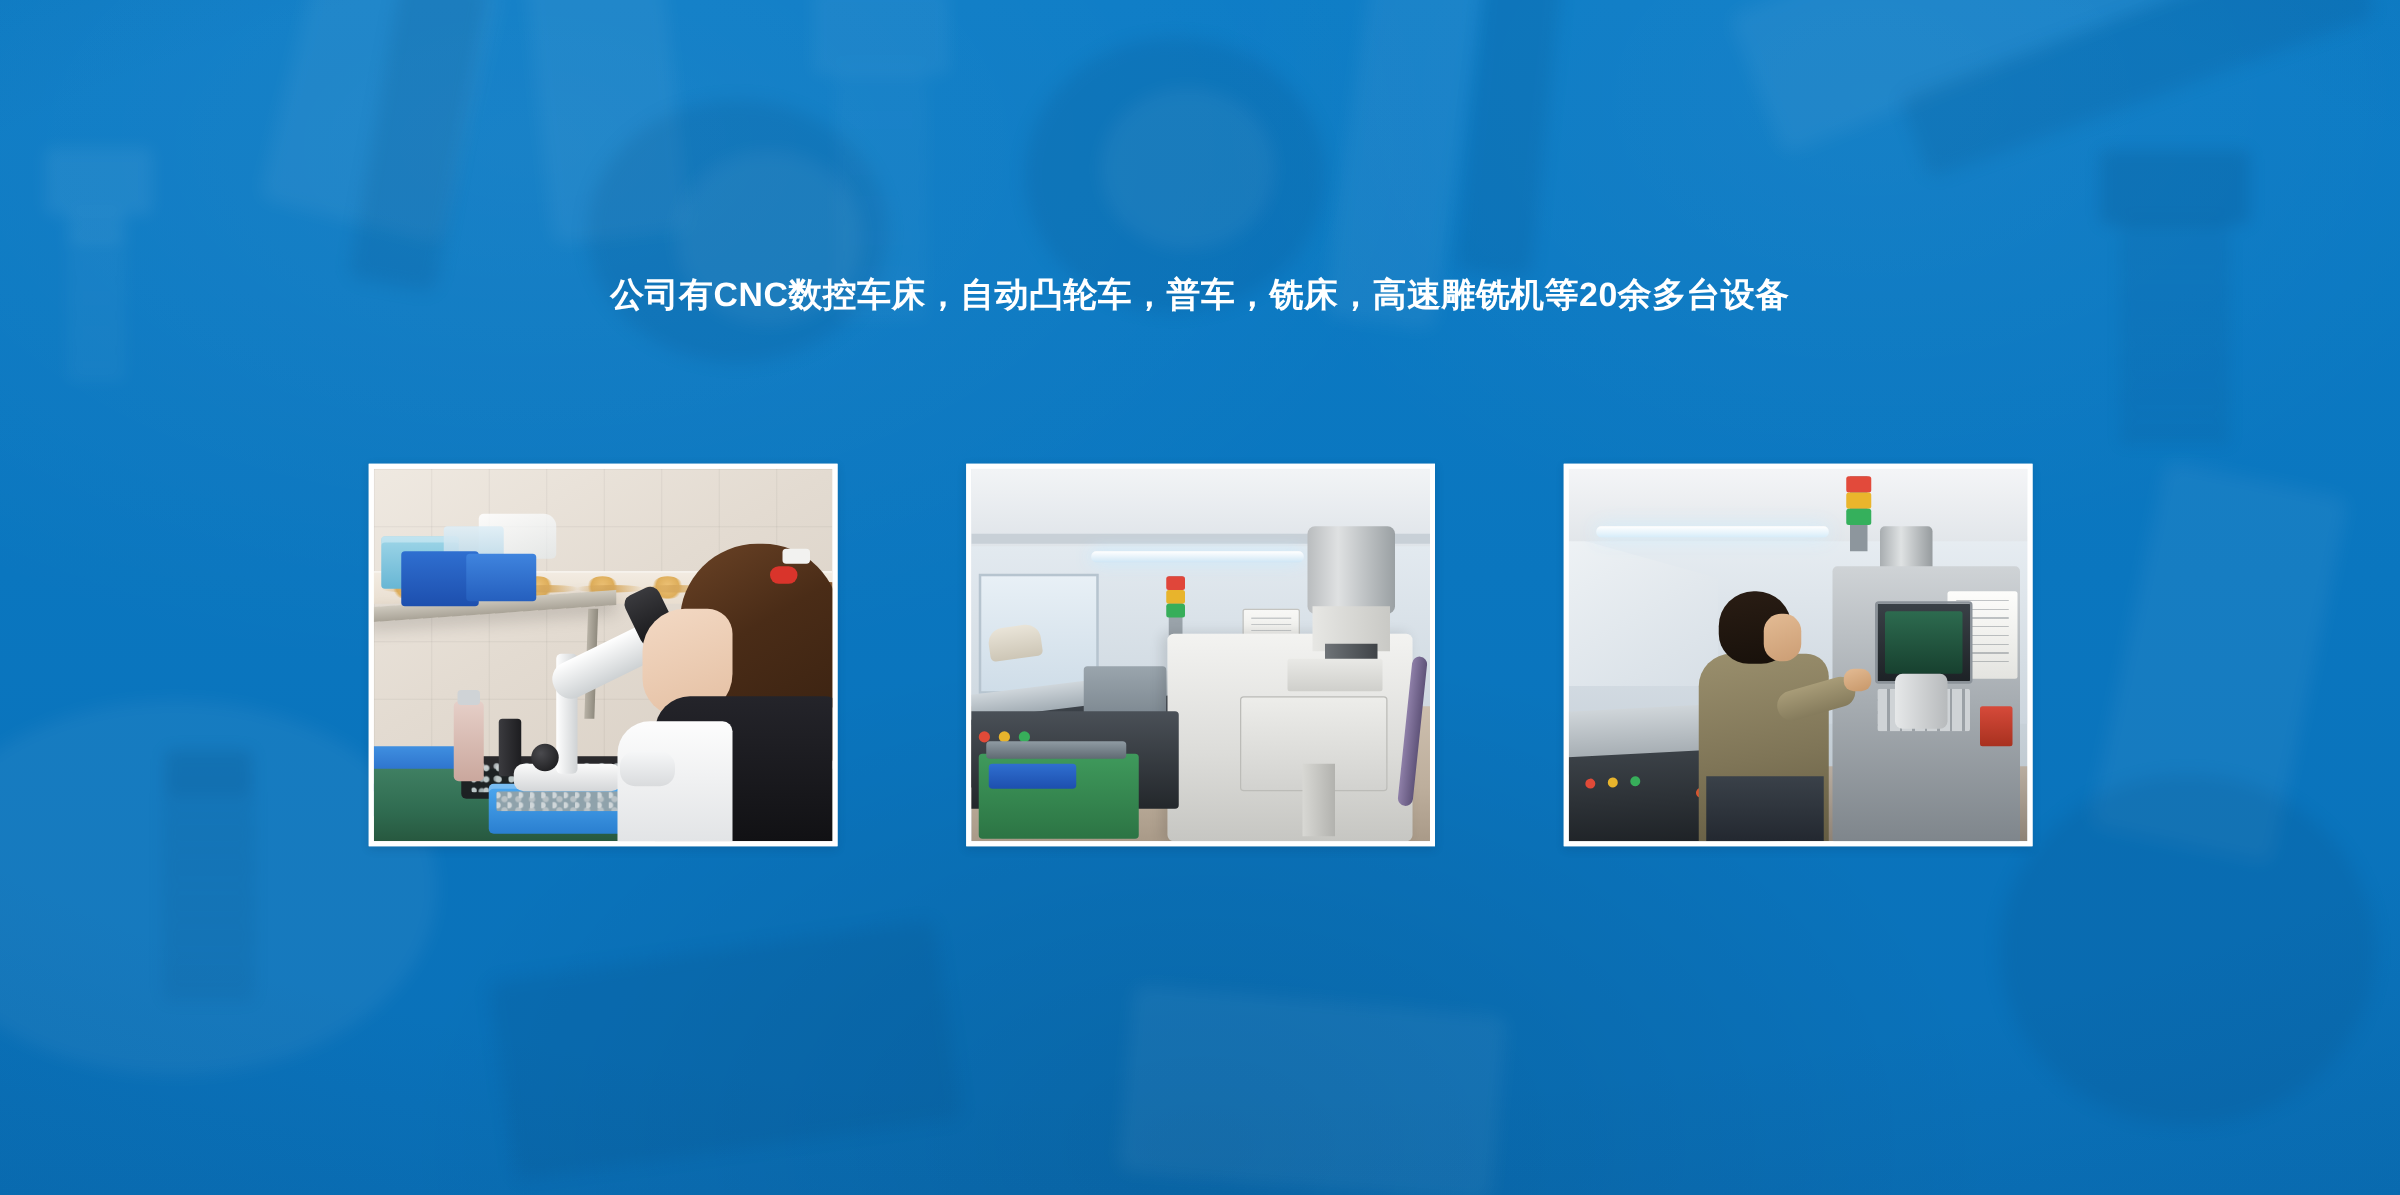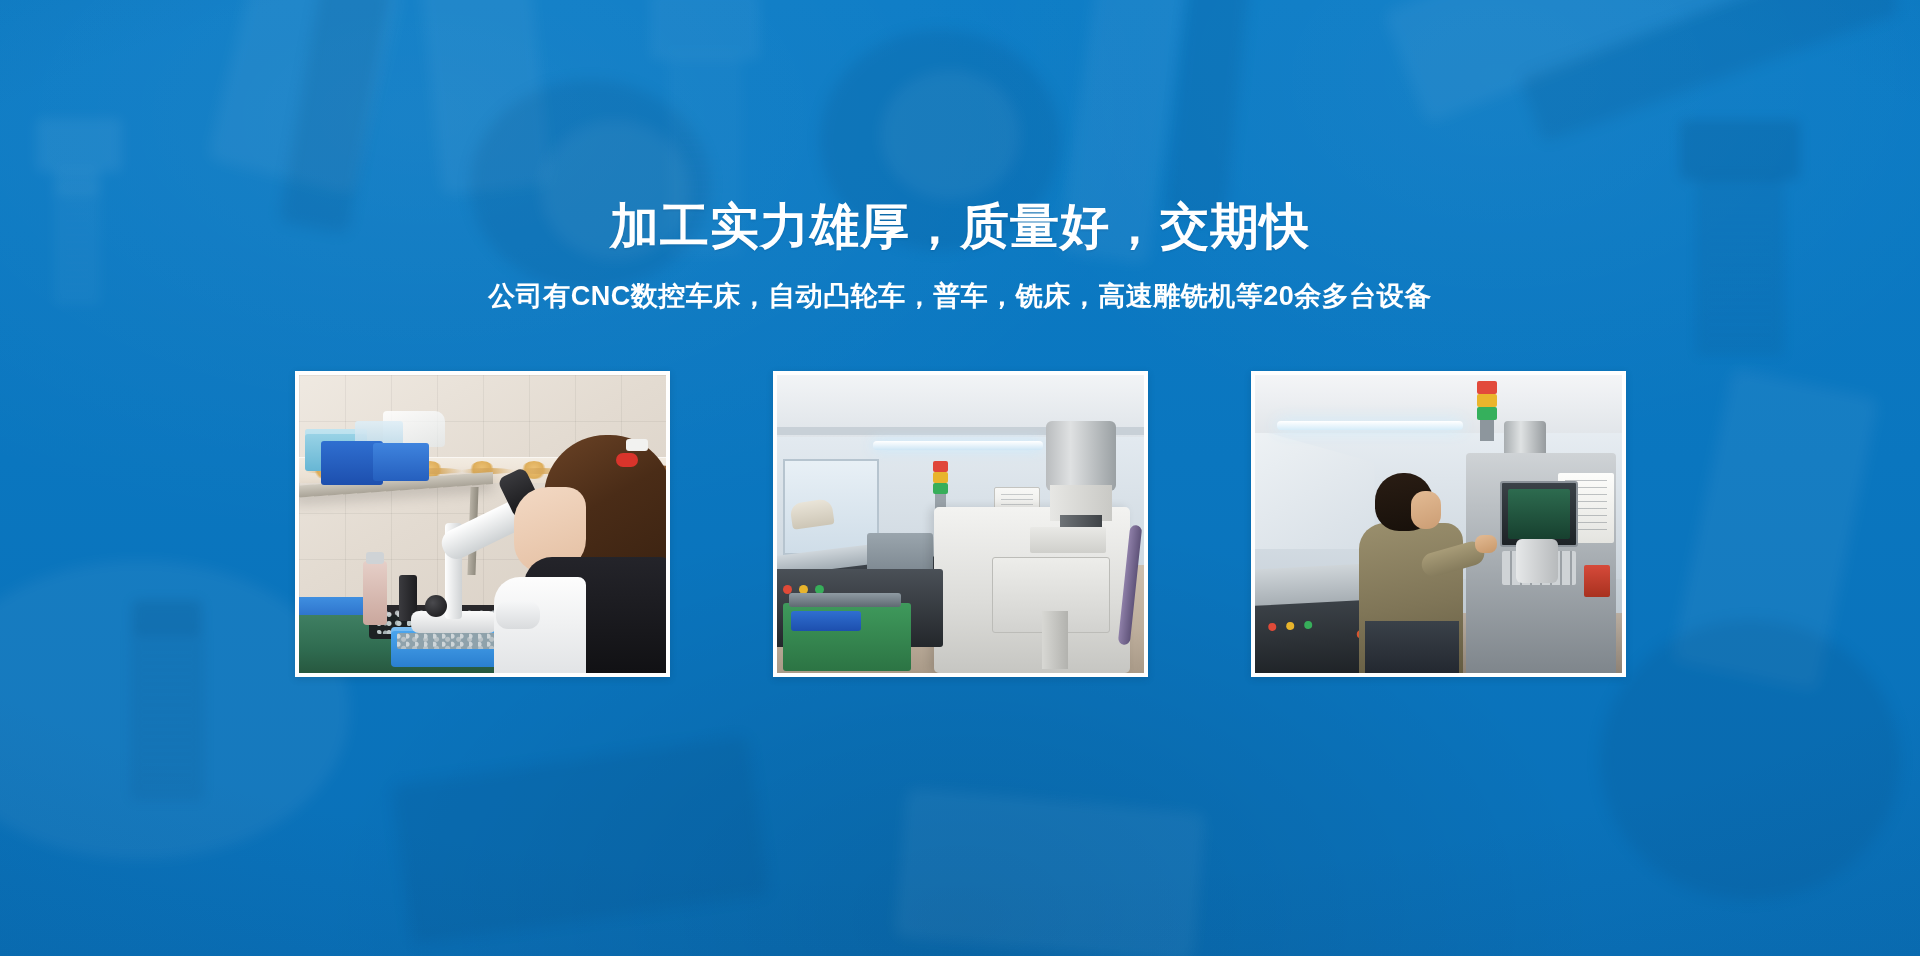--- a/index.html
+++ b/index.html
@@ -323,21 +323,20 @@
     <div class="wm wm-sk wm-lite" style="left:1700px;top:380px;width:150px;height:300px;transform:rotate(12deg);"></div>
     <div class="wm wm-r wm-dark" style="left:1600px;top:620px;width:300px;height:280px;"></div>
 
     <div class="wm wm-sk wm-dark" style="left:400px;top:760px;width:360px;height:160px;transform:rotate(-8deg);"></div>
     <div class="wm wm-sk wm-lite" style="left:900px;top:800px;width:300px;height:150px;transform:rotate(5deg);"></div>
   </div>
 
   <div class="vignette"></div>
 
   <div class="text-wrap">
-    <h1 class="headline">加工实力雄厚，质量好，交期快</h1>
     <p class="subline">公司有CNC数控车床，自动凸轮车，普车，铣床，高速雕铣机等20余多台设备</p>
   </div>
 
   <div class="photos">
 
     <figure class="photo p1">
       <div class="scene">
         <div class="tilewall"></div>
         <div class="tilefrieze">
           <i style="left:14px"></i>

